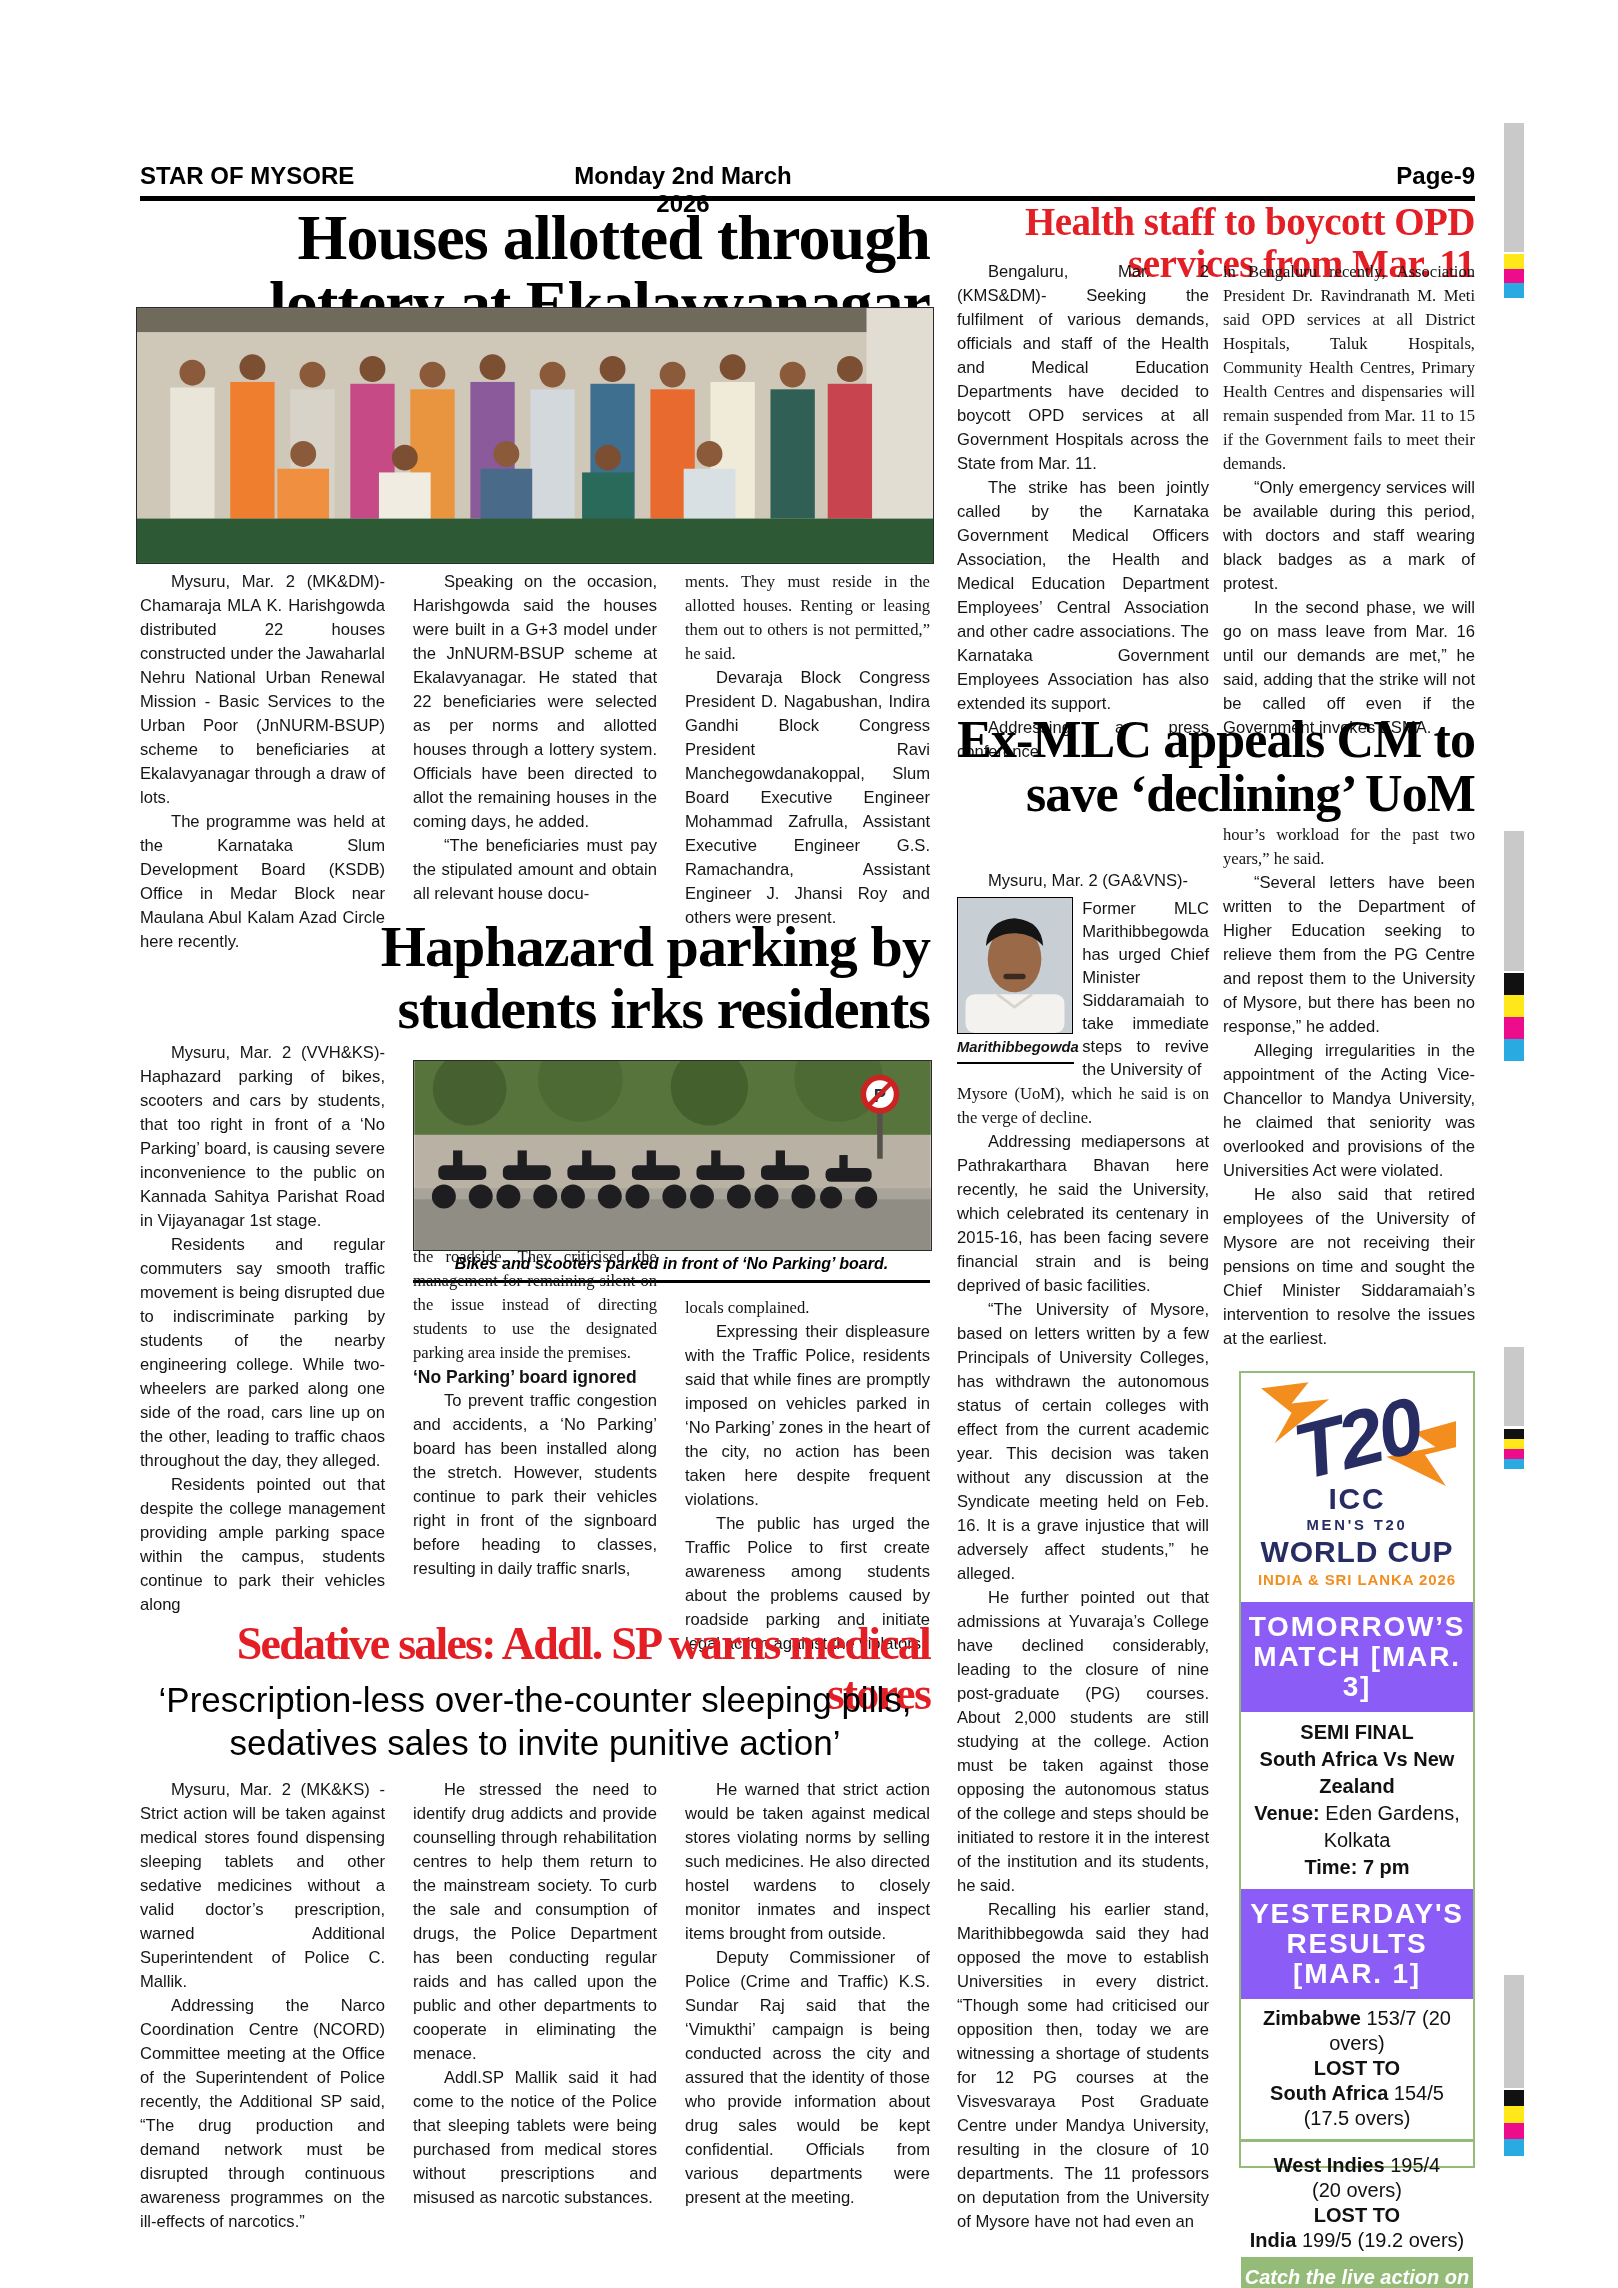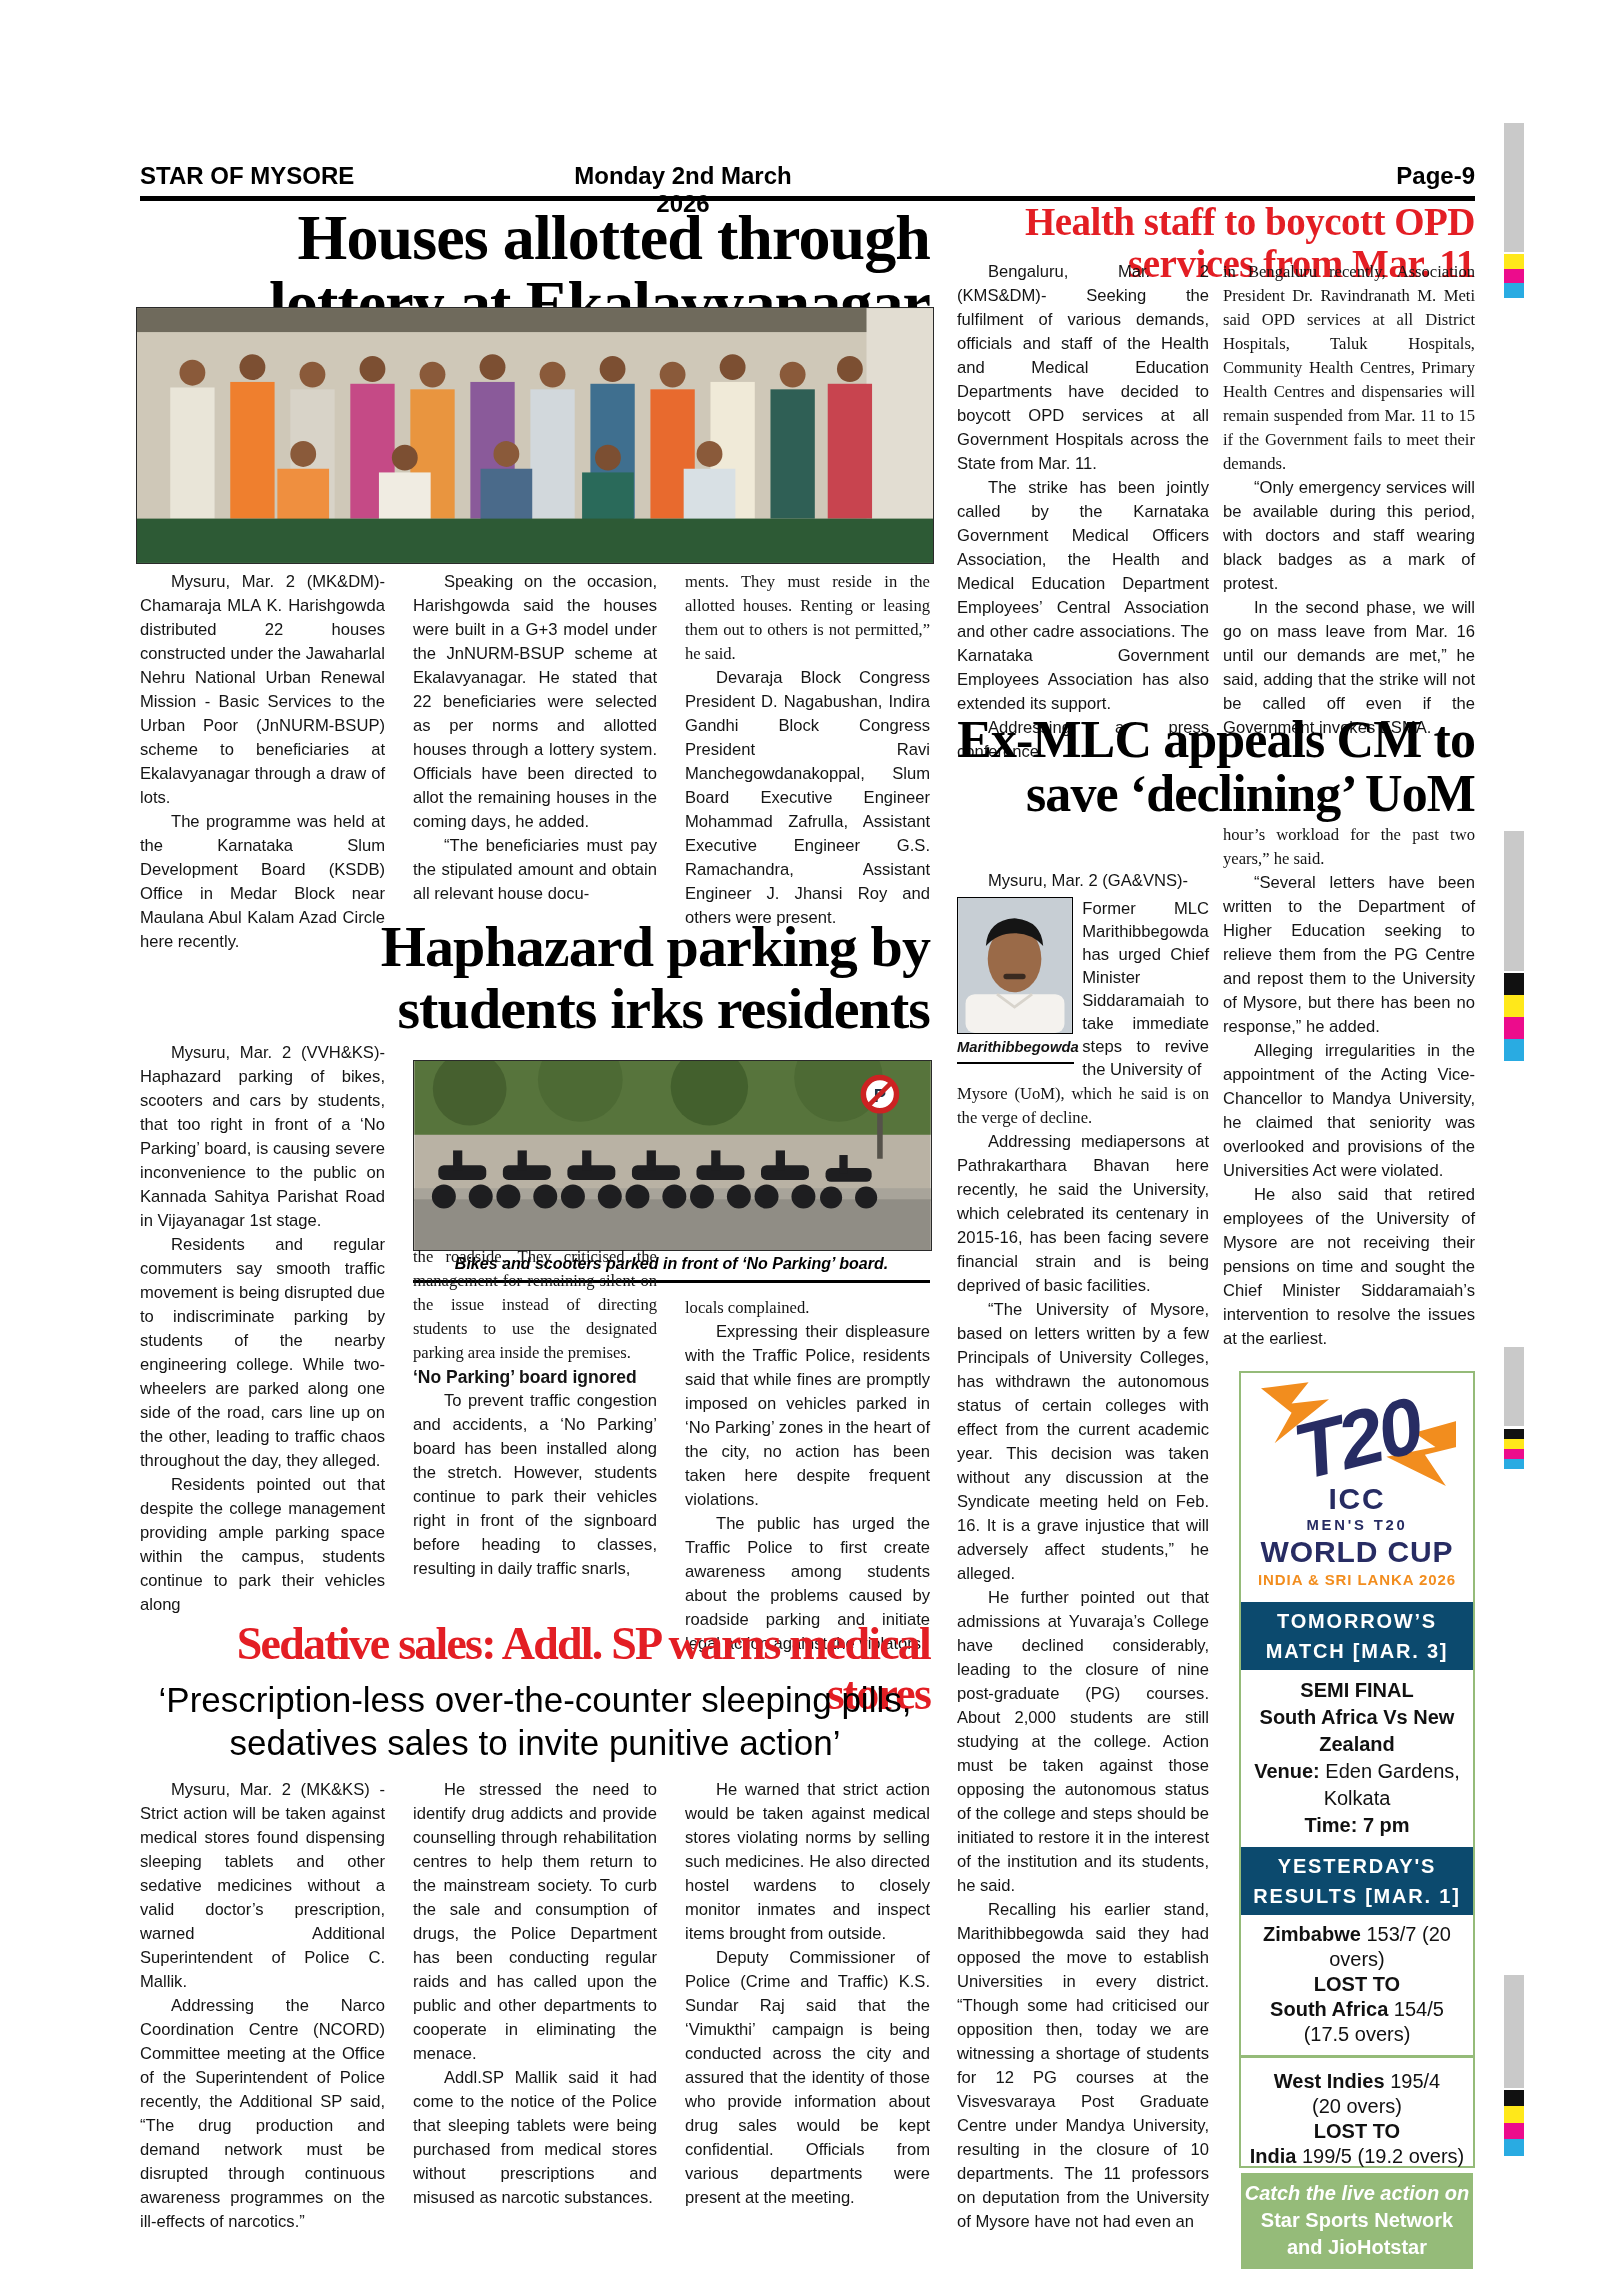--- a/index.html
+++ b/index.html
@@ -37,22 +37,22 @@
   .bolt{position:absolute;background:#f28d1e;}
   .bolt1{left:20px;top:9.2px;width:68px;height:61px;
          clip-path:polygon(0 10%,70% 0,45% 35%,100% 28%,20% 100%,45% 50%);}
   .bolt2{right:16.6px;top:48px;width:70px;height:65px;
          clip-path:polygon(100% 0,40% 18%,70% 40%,0 55%,85% 100%,55% 52%,100% 40%);}
   .logoline{position:absolute;width:100%;text-align:center;color:#272c63;font-weight:bold;}
   .l-icc{top:109px;font-size:30px;letter-spacing:1.8px;}
   .l-mens{top:144px;font-size:14.8px;letter-spacing:2.8px;}
   .l-wc{top:162px;font-size:30px;letter-spacing:0.9px;}
   .l-hosts{top:198px;font-size:15px;color:#f28d1e;letter-spacing:0.9px;}
-  .band{background:#0c4a6e;color:#fff;font-weight:bold;text-align:center;
-        letter-spacing:1.8px;font-size:20px;line-height:30px;padding:4px 0;flex:0 0 auto;}
+  .band{background:#8b5cf6;color:#fff;font-weight:bold;text-align:center;
+        letter-spacing:1.8px;font-size:28px;line-height:30px;padding:10px 0;flex:0 0 auto;}
   .band .hl{display:block;}
   .matchinfo{text-align:center;font-size:20px;line-height:27px;padding:7.4px 3.7px;flex:0 0 auto;}
   .results{text-align:center;font-size:20px;line-height:25px;padding:7.4px 3.7px 3.7px;flex:0 0 auto;}
   .divider{height:3.7px;background:#95bb79;margin:3.7px 0;flex:0 0 auto;}
   .t20footer{background:#95bb79;color:#fff;text-align:center;font-size:20px;
              line-height:27px;font-weight:bold;padding:7.4px 1.8px;margin-top:auto;flex:0 0 auto;}
   .t20footer .it{font-style:italic;display:block;}
   .t20footer .ln{display:block;}
   .b{font-weight:bold;}
   

